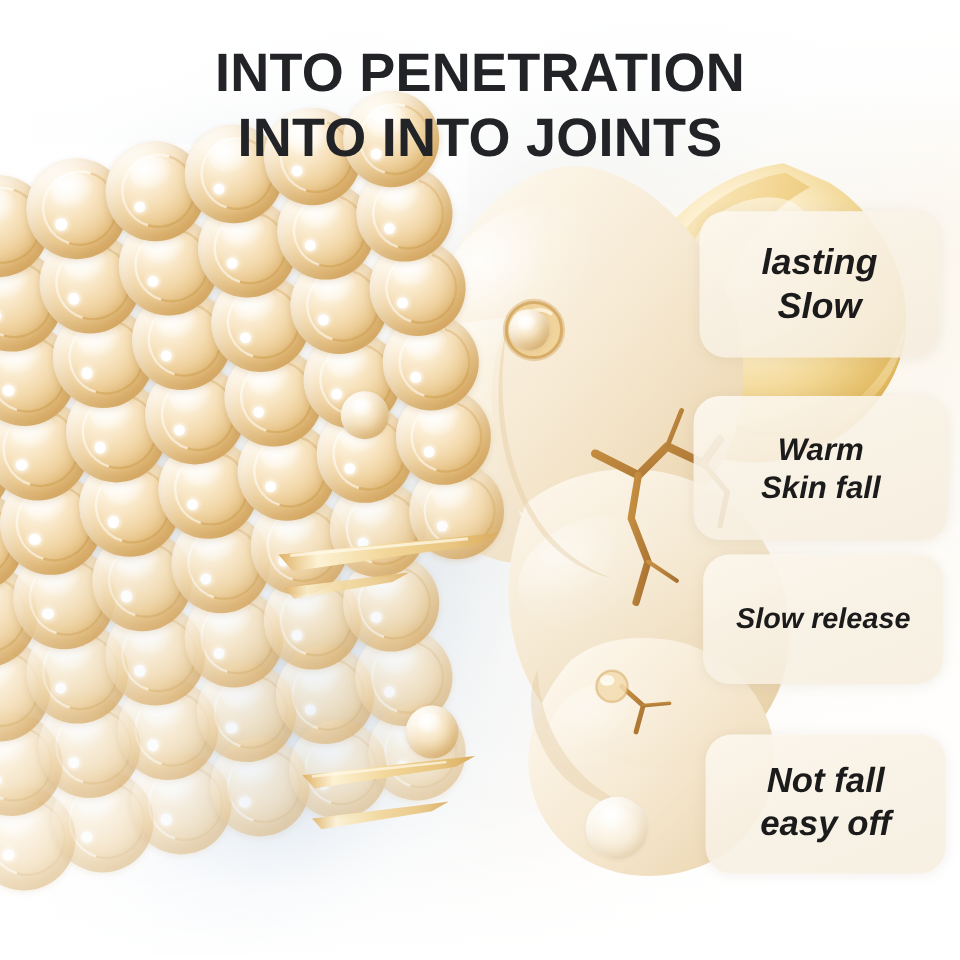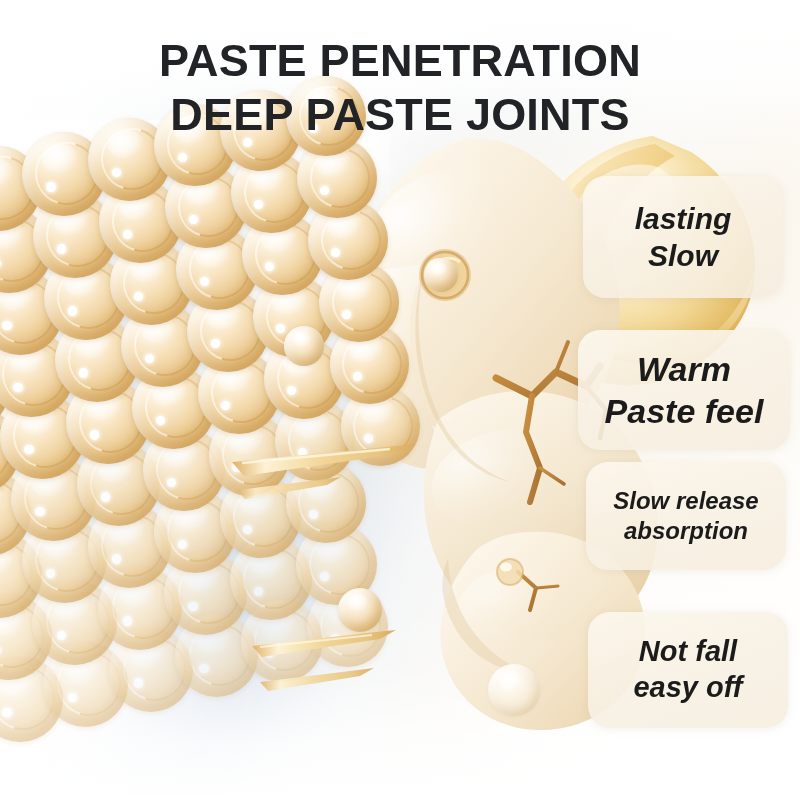--- a/index.html
+++ b/index.html
@@ -138,21 +138,21 @@
     color:#1b1b1b;
     font-style:italic;
     font-weight:bold;
     font-stretch:condensed;
     text-align:center;
     line-height:1.24;
     overflow:hidden;
   }
   .panel span{display:block;white-space:nowrap;}
   .panel.p1{left:583px;top:176px;width:200px;height:122px;font-size:30px;}
-  .panel.p2{left:578px;top:330px;width:212px;height:120px;font-size:34px;align-items:center;}
+  .panel.p2{left:578px;top:330px;width:212px;height:120px;font-size:26px;align-items:center;}
   .panel.p3{left:586px;top:462px;width:200px;height:108px;font-size:24px;}
   .panel.p4{left:588px;top:612px;width:200px;height:116px;font-size:29px;}
 
   .gold-swirl{position:absolute;z-index:18;}
 </style>
 </head>
 <body>
 
 <div id="stage">
 
@@ -474,34 +474,33 @@
   <div class="fbead" style="left:284px;top:326px;width:40px;height:40px;"></div>
   <div class="fbead" style="left:338px;top:588px;width:44px;height:44px;"></div>
   <div class="fbead pale" style="left:488px;top:664px;width:52px;height:52px;"></div>
   <div class="fbead" style="left:424px;top:258px;width:34px;height:34px;"></div>
 
   <div class="bg bg-topwash"></div>
   <div class="bg bg-botwash"></div>
   <div class="bg bg-leftwash"></div>
 
   <div class="headline">
-    <span>PASTE PENETRATION</span>
-    <span class="l2">DEEP PASTE JOINTS</span>
+    <span>INTO PENETRATION</span>
+    <span class="l2">INTO INTO JOINTS</span>
   </div>
 
   <div class="panel p1">
     <span>lasting</span>
     <span>Slow</span>
   </div>
   <div class="panel p2">
     <span>Warm</span>
-    <span>Paste feel</span>
+    <span>Skin fall</span>
   </div>
   <div class="panel p3">
     <span>Slow release</span>
-    <span>absorption</span>
   </div>
   <div class="panel p4">
     <span>Not fall</span>
     <span>easy off</span>
   </div>
 
 </div>
 
 </body></html>

